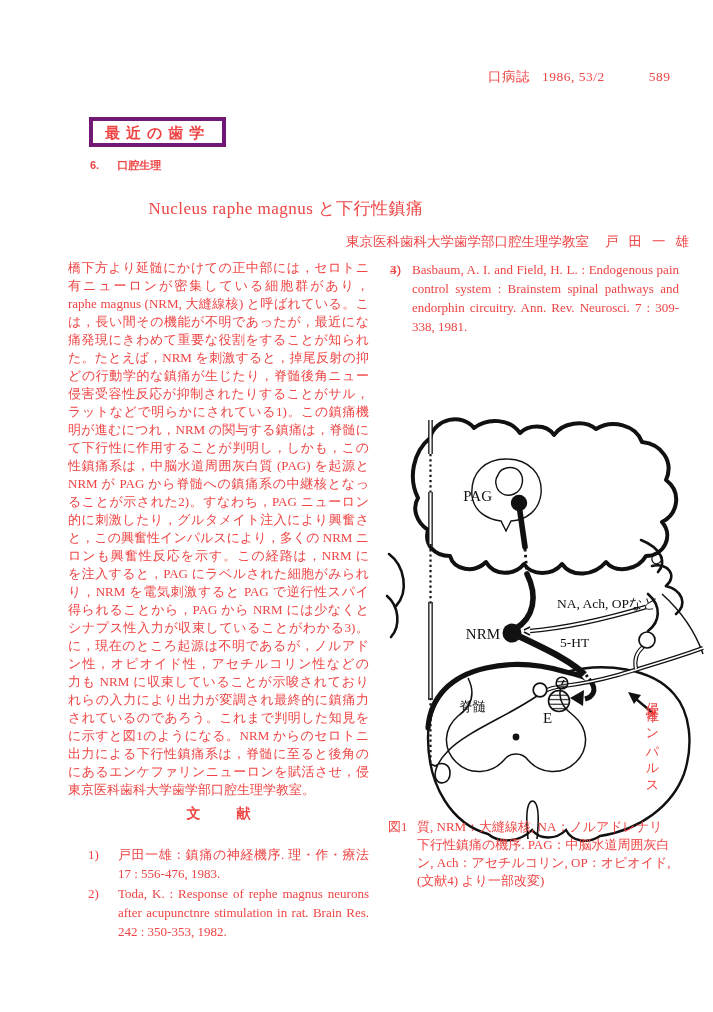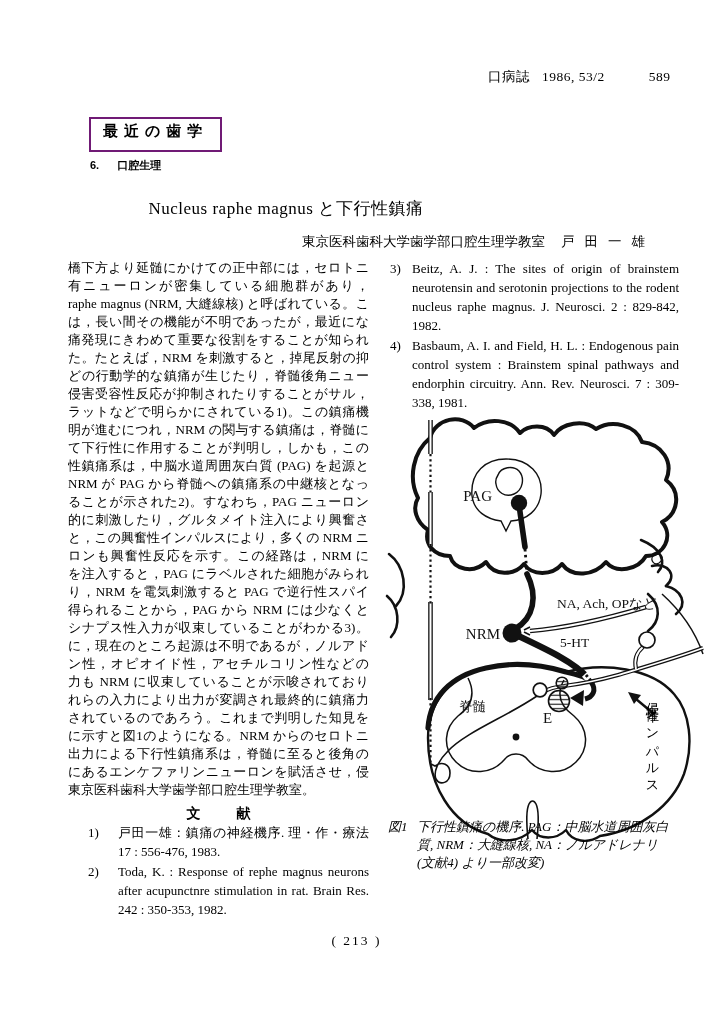--- a/index.html
+++ b/index.html
@@ -1,57 +1,57 @@
 <!DOCTYPE html>
 <html><head>
 <meta charset="utf-8">
 <style>
   html,body{margin:0;padding:0;background:#ffffff;}
   .page{
     position:relative;width:713px;height:1012px;background:#fff;overflow:hidden;
-    font-family:"Liberation Serif","DejaVu Serif",serif;color:#000000;
+    font-family:"Liberation Serif","DejaVu Serif",serif;color:#ef4444;
   }
   
   .running-head{position:absolute;top:68px;left:488px;font-size:13.5px;letter-spacing:.5px;white-space:nowrap;}
   .running-head .issue{margin-left:12px;}
   .running-head .pageno{margin-left:44px;}
   
   .series-box{
-    position:absolute;left:89px;top:117px;border:2px solid #701a75;padding:3px 12px 9px 12px;
+    position:absolute;left:89px;top:117px;border:4px solid #701a75;padding:3px 12px 0 12px;
     font-family:"Liberation Sans","DejaVu Sans",sans-serif;font-weight:bold;font-size:15px;letter-spacing:6px;
   }
   .section-head{
     position:absolute;left:90px;top:158px;font-family:"Liberation Sans","DejaVu Sans",sans-serif;
     font-weight:bold;font-size:11px;
   }
   .section-head .num{margin-right:18px;}
   .article-title{position:absolute;left:0;top:197px;width:572px;text-align:center;font-size:17px;letter-spacing:.5px;}
-  .byline{position:absolute;left:0;top:233px;width:655px;text-align:right;font-size:13.5px;white-space:nowrap;}
+  .byline{position:absolute;left:0;top:233px;width:655px;text-align:right;font-size:13.5px;white-space:nowrap;padding-left:44px;}
   .byline .author{margin-left:16px;letter-spacing:10px;}
   
   .col{position:absolute;top:259px;width:301px;font-size:13px;line-height:18px;}
   .col-left{left:68px;}
   .col-right{left:378px;}
   .bline{text-align:justify;text-align-last:justify;height:18px;overflow:hidden;}
   .bline:last-child{text-align-last:left;}
   .refs-heading{
-    margin:5px 0 1px 0;text-align:center;font-family:"Liberation Sans","DejaVu Sans",sans-serif;
+    margin:5px 0 23px 0;text-align:center;font-family:"Liberation Sans","DejaVu Sans",sans-serif;
     font-weight:bold;font-size:14px;letter-spacing:16px;text-indent:16px;
   }
   .ref{position:relative;padding-left:50px;text-align:justify;line-height:19px;margin-bottom:1px;}
   .ref .num{position:absolute;left:20px;top:0;}
   .col-right .ref{padding-left:34px;}
   .col-right .ref .num{left:12px;}
   
   .figure-svg{position:absolute;left:385px;top:410px;}
   .noxious-label{
     position:absolute;left:643px;top:692px;height:130px;writing-mode:vertical-rl;
     font-size:13px;letter-spacing:3px;white-space:nowrap;
   }
-  .fig-caption{position:absolute;left:388px;top:818px;width:296px;font-size:13px;line-height:18px;font-style:italic;}
+  .fig-caption{position:absolute;left:388px;top:818px;width:296px;font-size:13px;line-height:18px;}
   .fig-caption .cap-label{position:absolute;left:0;top:0;}
   .cap-body{padding-left:29px;}
   .footer-page{position:absolute;left:0;top:933px;width:713px;text-align:center;font-size:13.5px;letter-spacing:2px;}
   svg text{font-family:"Liberation Serif","DejaVu Serif",serif;fill:#111;}
   svg text.cjk{font-size:13.5px;}
 </style>
 </head>
 <body>
 
 <div class="page">
@@ -116,21 +116,21 @@
         <div class="ref">
           <span class="num">2)</span><span>Toda, K. : Response of rephe magnus neurons after acupunctnre stimulation in rat. Brain Res. 242 : 350-353, 1982.</span>
         </div>
       </div>
   </div>
 
   <div class="col col-right">
     <div>
 
         <div class="ref">
-          <span class="num">3)</span><span>Beitz, A. J. : The sites of origin of brainstem neurotensin and serotonin projections to the rodent nucleus raphe magnus. J. Neurosci. 2 : 829-842, 1982.</span>
+          <span class="num">3)</span>
         </div>
 
         <div class="ref">
           <span class="num">4)</span><span>Basbaum, A. I. and Field, H. L. : Endogenous pain control system : Brainstem spinal pathways and endorphin circuitry. Ann. Rev. Neurosci. 7 : 309-338, 1981.</span>
         </div>
       </div>
   </div>
 
   <svg class="figure-svg" width="322" height="440" viewBox="385 410 322 440">
     <defs>
@@ -226,21 +226,21 @@
     <text x="459" y="711" font-size="13.5" class="cjk">脊髄</text>
     <text x="543" y="723" font-size="15">E</text>
   </svg>
 
   <div class="noxious-label">侵害性インパルス</div>
 
   <div class="fig-caption">
     <span class="cap-label">図1</span>
     <div class="cap-body">
 
-    <div>下行性鎮痛の機序. PAG：中脳水道周囲灰白</div>
-        <div>質, NRM：大縫線核, NA：ノルアドレナリ</div>
+    <div>質, NRM：大縫線核, NA：ノルアドレナリ</div>
+        <div>下行性鎮痛の機序. PAG：中脳水道周囲灰白</div>
+        <div>ン, Ach：アセチルコリン, OP：オピオイド,</div>
         <div>(文献4) より一部改変)</div>
       </div>
   </div>
 
-  <div class="footer-page">( 213 )</div>
 
 </div>
 
 </body></html>

